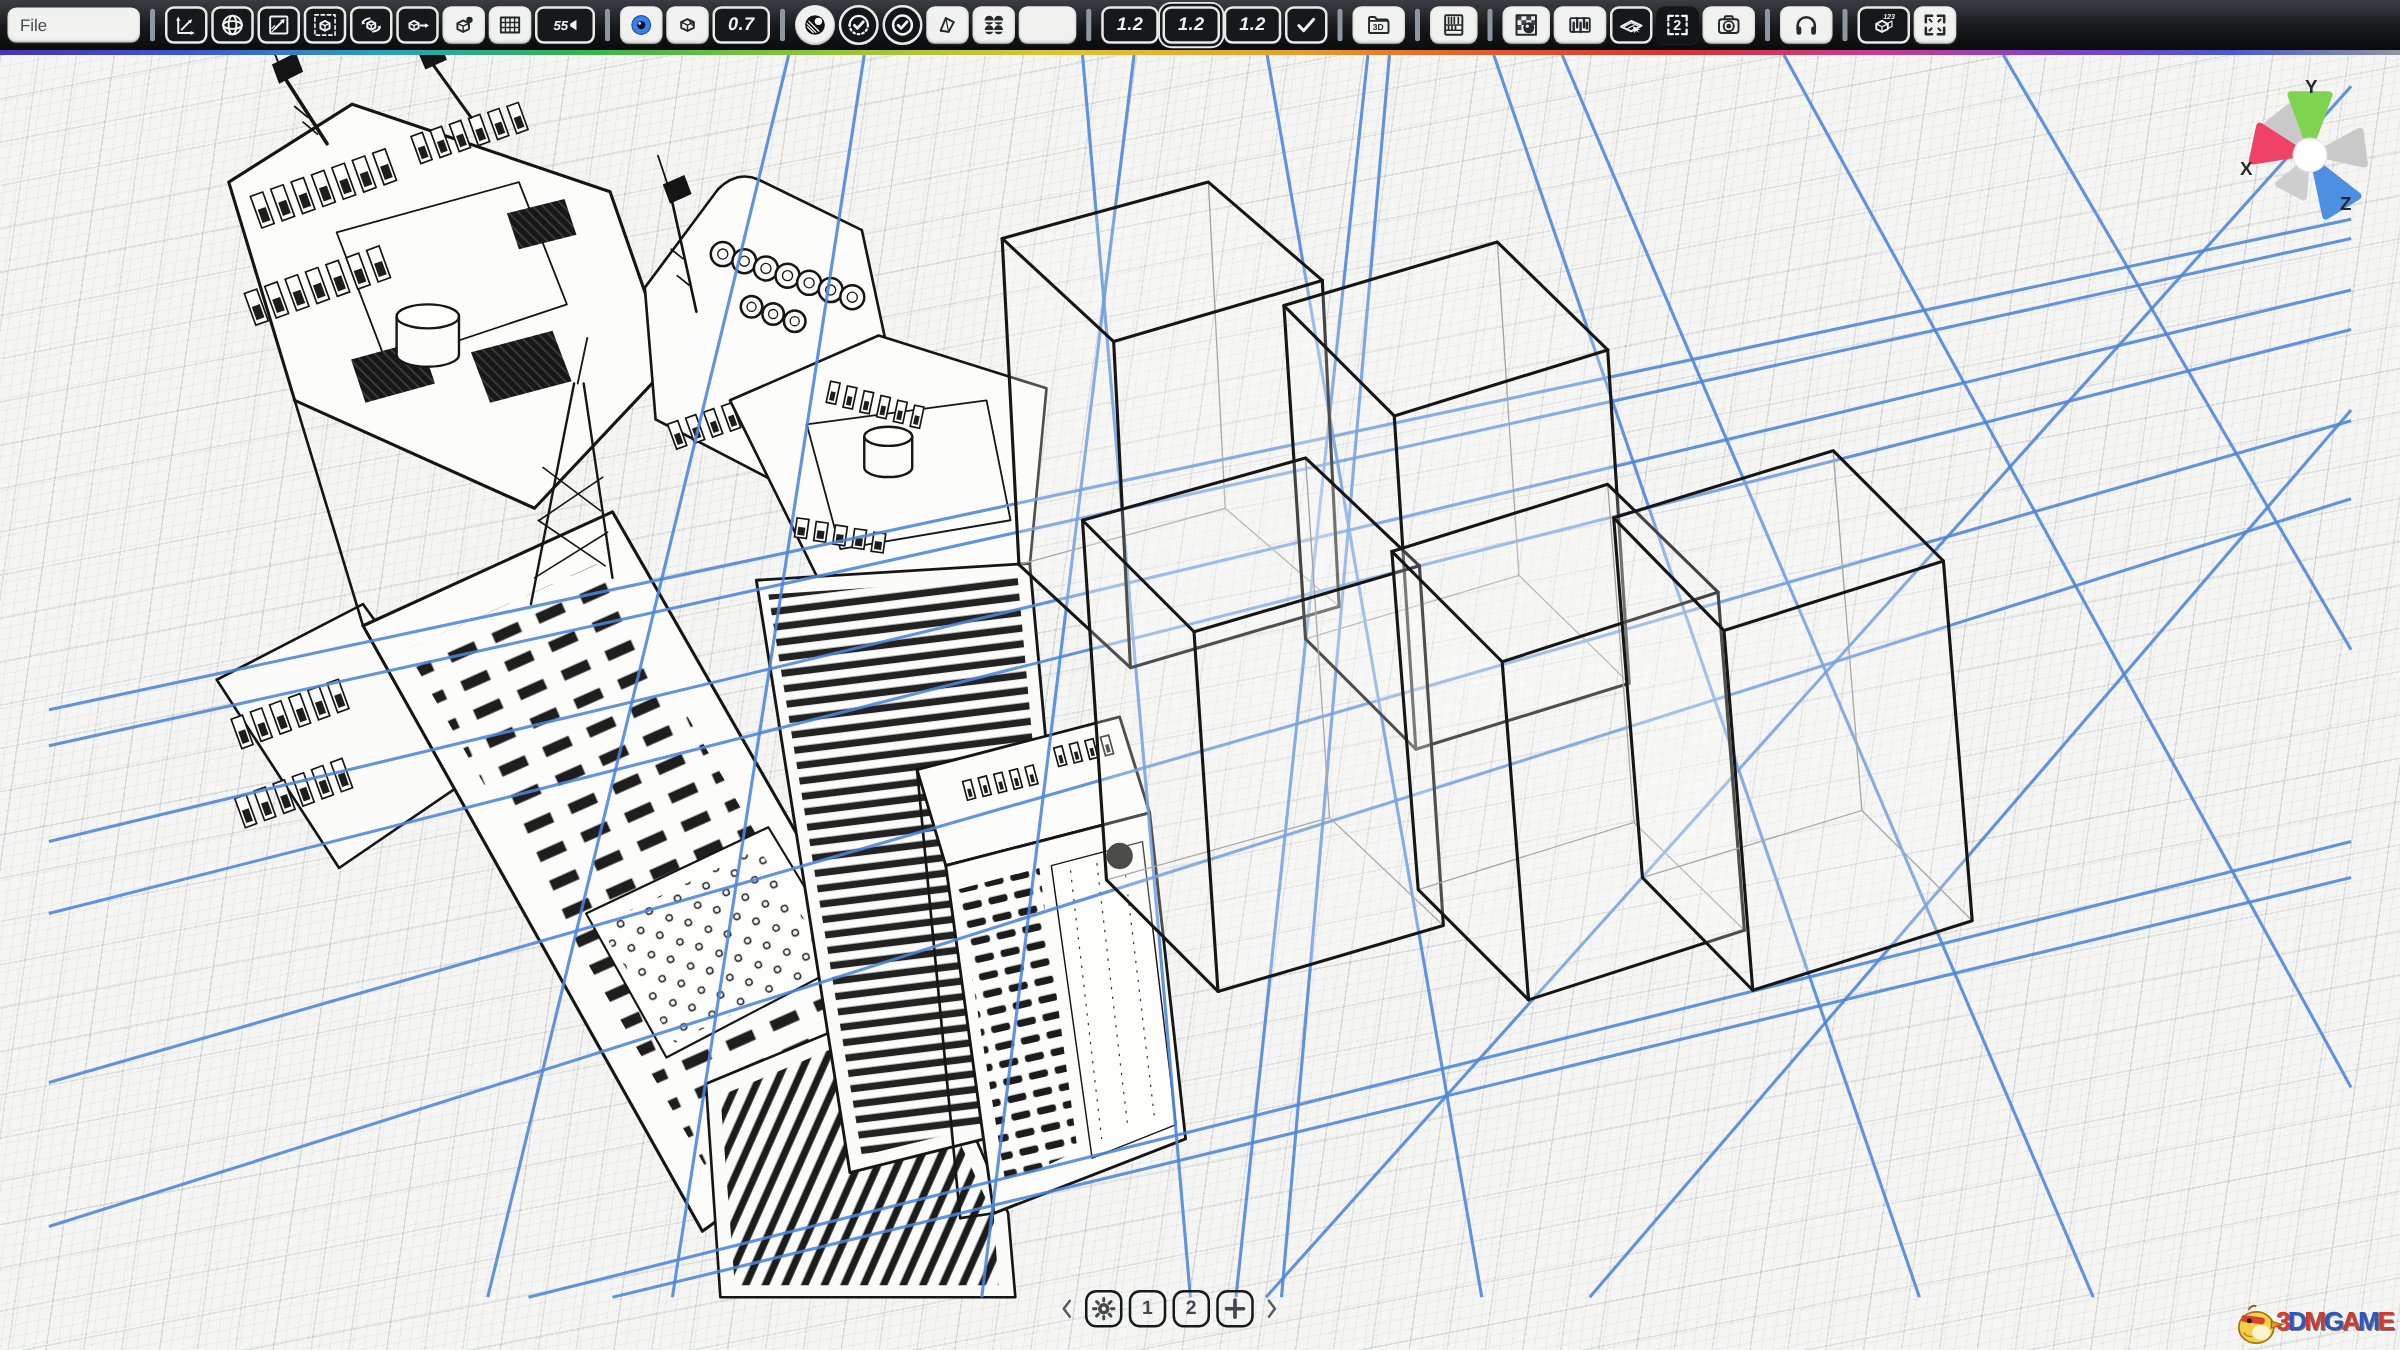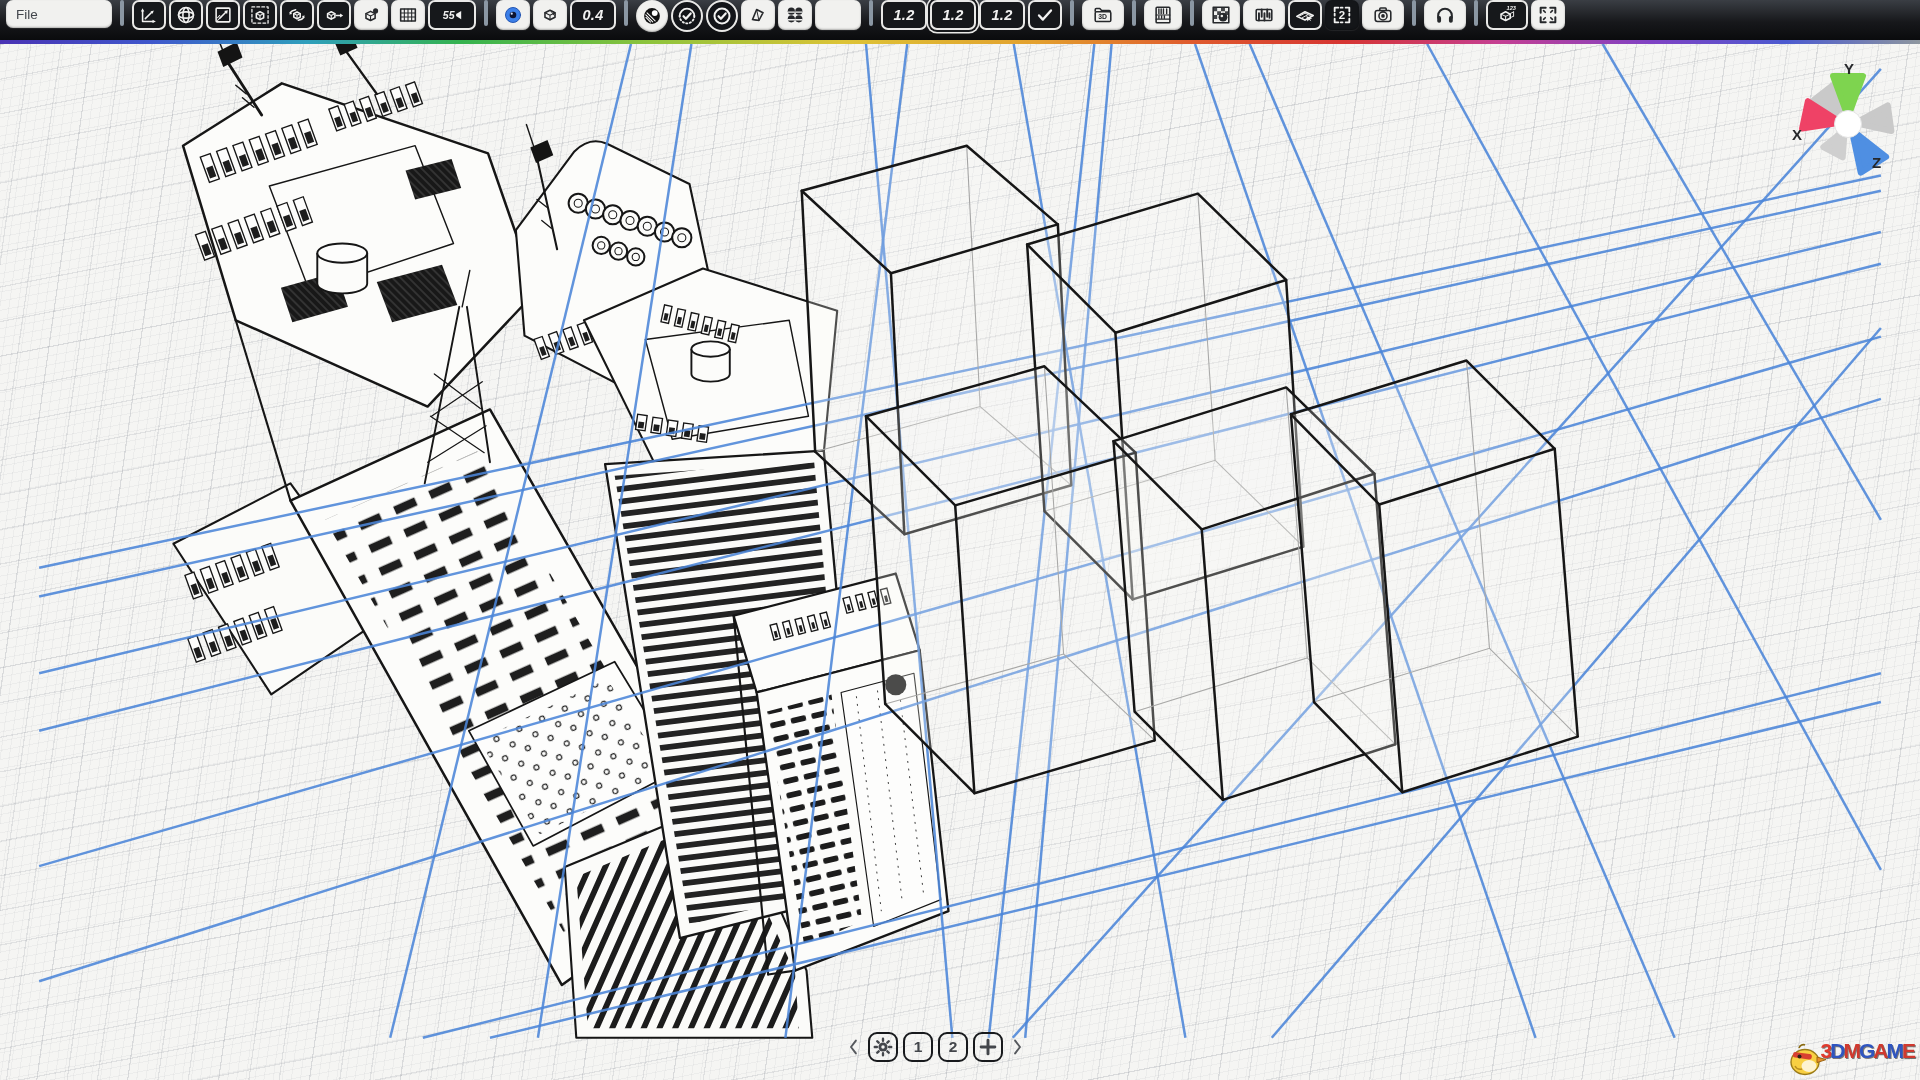--- a/index.html
+++ b/index.html
@@ -3,21 +3,21 @@
 <meta charset="utf-8">
 <style>
   * { margin:0; padding:0; box-sizing:border-box; }
   html,body { width:1920px; height:1080px; overflow:hidden;
     font-family:"Liberation Sans", sans-serif; background:#0b0c0e; }
   .app { position:relative; width:1920px; height:1080px; }
 
   
   .toolbar { position:relative; height:40px;
     background:linear-gradient(#3a3e44, #17181b 55%, #0a0b0d);
-    display:flex; padding:0 6px; gap:3px; }
+    display:flex; align-items:center; padding:0 6px; gap:3px; }
   .tb-btn { height:30px; min-width:34px; border-radius:7px;
     display:flex; align-items:center; justify-content:center;
     background:#f1f1ef; color:#26282b; cursor:pointer;
     box-shadow:inset 0 -1px 2px rgba(0,0,0,.28), 0 1px 1px rgba(255,255,255,.08); }
   .tb-btn.active { background:#16181b; color:#f2f2f1;
     border:2px solid #e9e9e7; box-shadow:none;font-style:italic; }
   .tb-btn.flatdark { background:#141619; color:#f2f2f1; border:none; }
   .tb-btn.circle { border-radius:50%; width:32px; min-width:32px; height:32px; }
   .tb-btn.circle.active { background:#131519; border-width:2.5px; }
   .tb-btn.val { font-weight:bold; font-size:14.5px; padding:0 6px; letter-spacing:.3px; }
@@ -45,21 +45,21 @@
 
   
   .pager { position:absolute; left:845px; top:988px; display:flex; gap:5px; align-items:center; }
   .pbtn { width:30px; height:30px; border:2.6px solid #17191c; border-radius:9px;
     display:flex; align-items:center; justify-content:center; cursor:pointer;
     color:#43464b; background:rgba(246,246,244,.28); font-weight:bold; font-size:15.5px; }
   .pchev { width:18px; height:30px; display:flex; align-items:center; justify-content:center;
     color:#56595e; cursor:pointer; }
 
   
-  .watermark { position:absolute; right:6px; bottom:2px; display:flex; align-items:flex-start; }
+  .watermark { position:absolute; right:6px; bottom:2px; display:flex; align-items:center; }
   .wm-text { font-size:21px; font-weight:bold; letter-spacing:-2px; line-height:1;
     padding-bottom:4px; margin-left:-8px; }
   .wm-text span { text-shadow:1px 1px 0 rgba(20,20,20,.55); }
 </style>
 </head>
 <body>
 
 <div class="app">
 
   <div class="toolbar" id="toolbar">
@@ -166,21 +166,21 @@
       </div>
       <div class="tb-btn">
         <span style="display: flex;">
           <svg viewBox="0 0 24 24" width="22" height="22" fill="none" stroke="currentColor" stroke-width="1.7" stroke-linecap="round" stroke-linejoin="round">
             <path d="M6.5 9.5 12 6.8l5.5 2.7v5L12 17.2l-5.5-2.7z"></path>
             <path d="M6.5 9.5 12 12.2l5.5-2.7M12 12.2v5" stroke-width="1.2"></path>
             <path d="M13.6 8.6l3 3.8M15.2 7.9l2.4 3.2" stroke-width="1"></path>
           </svg>
         </span>
       </div>
-      <div class="tb-btn active val" style="min-width: 46px;">0.4</div>
+      <div class="tb-btn active val" style="min-width: 46px;">0.7</div>
       <div class="tb-sep"></div>
       <div class="tb-btn circle">
         <span style="display: flex;">
           <svg viewBox="0 0 24 24" width="22" height="22" fill="none" stroke="currentColor" stroke-width="1.7" stroke-linecap="round" stroke-linejoin="round">
             <circle cx="12" cy="12" r="8.6" fill="#121212" stroke="none"></circle>
             <circle cx="15" cy="8.8" r="3.2" fill="#fff" stroke="none"></circle>
             <path d="M5.4 13.6l5 5M5.2 10.8l7.6 7.6M6.6 8.6l8.8 8.8" stroke="#fff" stroke-width="1.1"></path>
           </svg>
         </span>
       </div>

